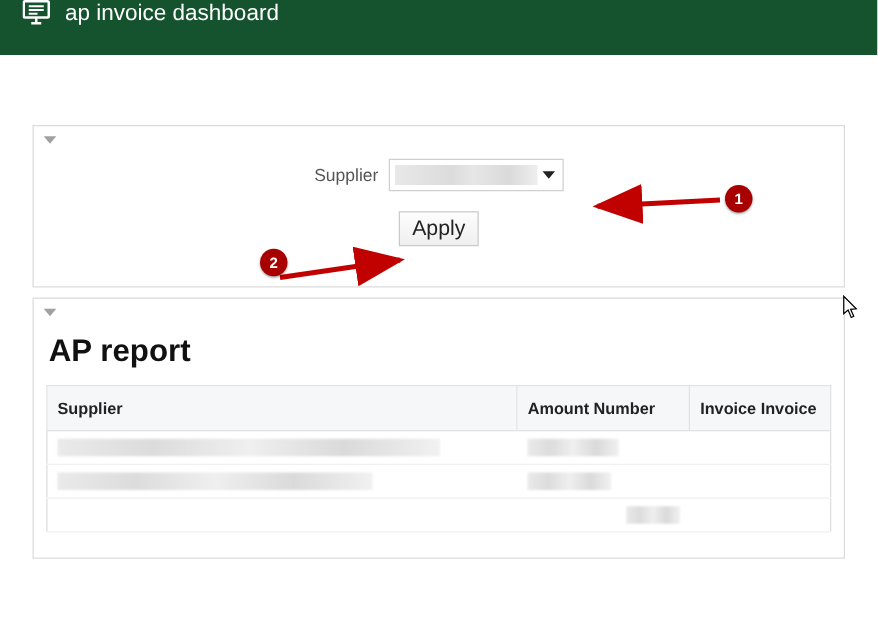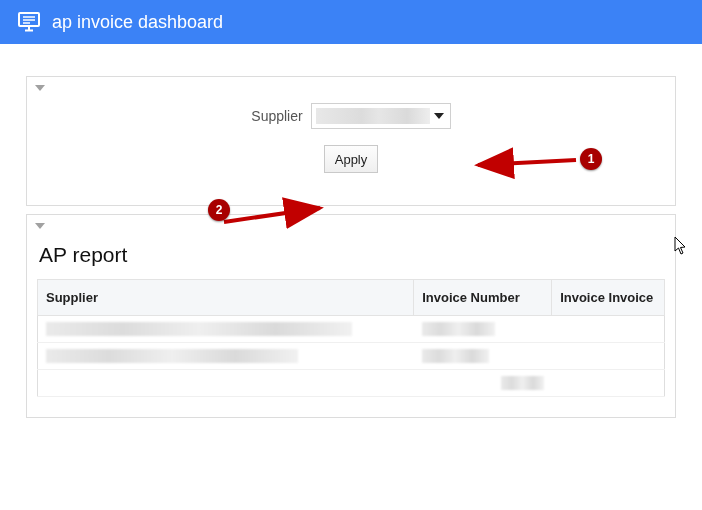--- a/index.html
+++ b/index.html
@@ -8,35 +8,34 @@
     font-family: "Helvetica Neue", Arial, sans-serif;
     font-size: 13px;
     color: #333;
     background: #fff;
     width: 702px;
     height: 510px;
     position: relative;
     overflow: hidden;
   }
   .header {
-    background: #3b82f6;
+    background: #14532d;
     color: #fff;
     height: 44px;
     display: flex;
-    align-items: center;
     padding: 0 18px;
     gap: 12px;
   }
   .header .title {
     font-size: 18px;
     font-weight: 400;
   }
   .header svg { display:block; }
   .content {
-    padding: 32px 26px 0 26px;
+    padding: 56px 26px 0 26px;
   }
   .panel {
     border: 1px solid #dcdcdc;
     background: #fff;
     position: relative;
     margin-bottom: 8px;
   }
   .panel-collapse-caret {
     position: absolute;
     top: 8px; left: 8px;
@@ -83,30 +82,30 @@
     border-top:6px solid #222;
   }
   .btn {
     display:inline-flex;
     align-items:center;
     gap:4px;
     height:28px;
     padding:0 10px;
     border:1px solid #c9c9c9;
     background: linear-gradient(#fdfdfd,#efefef);
-    font-size:13px;
+    font-size:17px;
     color:#222;
     cursor:pointer;
   }
   .report-panel {
     padding: 28px 10px 20px 10px;
   }
   .report-title {
-    font-size:21px;
-    font-weight:400;
+    font-size:25px;
+    font-weight:700;
     margin: 0 0 12px 2px;
     color:#111;
   }
   table.report {
     width:100%;
     border-collapse:collapse;
     border:1px solid #dedede;
   }
   table.report th {
     text-align:left;
@@ -194,21 +193,21 @@
 
     <table class="report">
       <colgroup>
         <col style="width:60%">
         <col style="width:22%">
         <col style="width:18%">
       </colgroup>
       <thead>
         <tr>
           <th>Supplier</th>
-          <th>Invoice Number</th>
+          <th>Amount Number</th>
           <th>Invoice Invoice</th>
         </tr>
       </thead>
       <tbody>
         <tr>
           <td>
               <div class="blur-cell med"></div>
             </td>
           <td>
               <div class="blur-cell short"></div>

